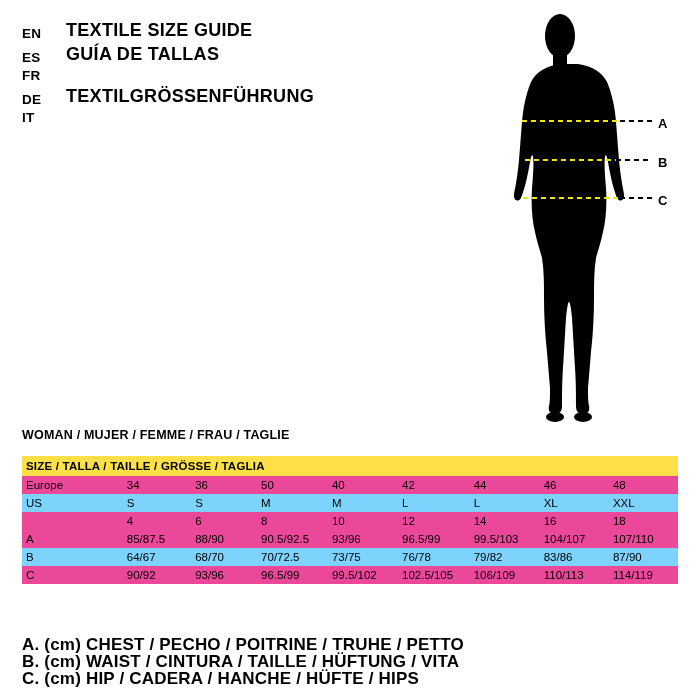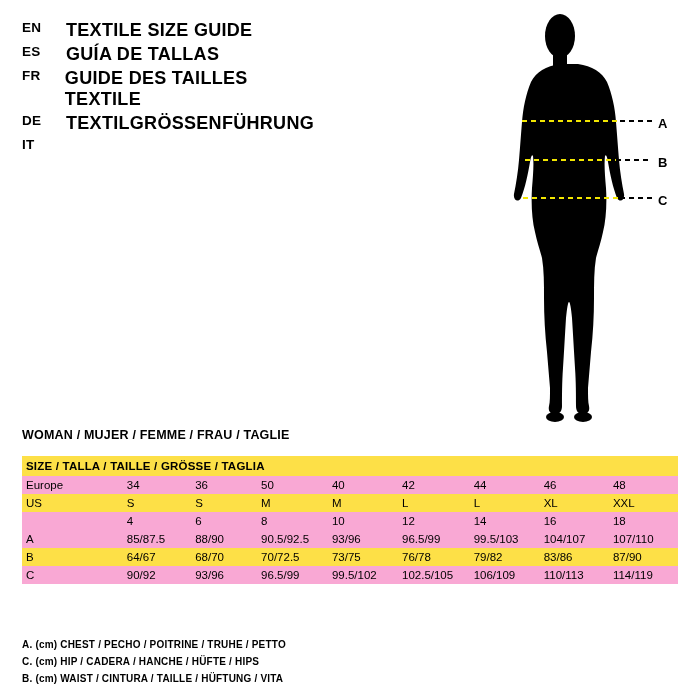--- a/index.html
+++ b/index.html
@@ -23,21 +23,21 @@
 
   
   .title-block {
     position: absolute;
     left: 22px;
     top: 20px;
     width: 300px;
   }
   .title-row {
     display: flex;
-    align-items: flex-start;
+    align-items: flex-end;
     margin-bottom: 3px;
   }
   .lang-code {
     width: 44px;
     font-size: 13.5px;
     font-weight: bold;
     letter-spacing: 0.3px;
   }
   .lang-title {
     font-size: 18px;
@@ -94,40 +94,40 @@
   }
   .size-table tr.head td {
     background: #fde047;
     color: #000;
     font-weight: bold;
     font-size: 11.5px;
     letter-spacing: 0.2px;
     padding: 4px 4px;
   }
   .size-table tr.shade td {
-    background: #f9a8d4;
+    background: #ec4899;
   }
   .size-table tr.plain td {
-    background: #fde047;
+    background: #7dd3fc;
   }
   .col-label {
     width: 112px;
     font-weight: normal;
   }
   .cell {
     width: 68px;
     text-align: left;
   }
 
   
   .legend {
     position: absolute;
     left: 22px;
     top: 636px;
-    font-size: 10px;
+    font-size: 17px;
     line-height: 17px;
     letter-spacing: 0.2px;
   }
   .legend div {
     font-weight: bold;
   }
 </style>
 </head>
 <body>
 
@@ -137,21 +137,20 @@
     <div class="title-row">
       <span class="lang-code">EN</span>
       <span class="lang-title">TEXTILE SIZE GUIDE</span>
     </div>
     <div class="title-row">
       <span class="lang-code">ES</span>
       <span class="lang-title">GUÍA DE TALLAS</span>
     </div>
     <div class="title-row">
       <span class="lang-code">FR</span>
-      <span class="lang-title">GUIDE DES TAILLES TEXTILE</span>
     </div>
     <div class="title-row">
       <span class="lang-code">DE</span>
       <span class="lang-title">TEXTILGRÖSSENFÜHRUNG</span>
     </div>
     <div class="title-row">
       <span class="lang-code">IT</span>
     </div>
   </div>
 
@@ -299,17 +298,17 @@
         <td class="cell">102.5/105</td>
         <td class="cell">106/109</td>
         <td class="cell">110/113</td>
         <td class="cell">114/119</td>
       </tr>
     </tbody>
   </table>
 
   <div class="legend">
     <div>A. (cm) CHEST / PECHO / POITRINE / TRUHE / PETTO</div>
+    <div>B. (cm) WAIST / CINTURA / TAILLE / HÜFTUNG / VITA</div>
     <div>C. (cm) HIP / CADERA / HANCHE / HÜFTE / HIPS</div>
-    <div>B. (cm) WAIST / CINTURA / TAILLE / HÜFTUNG / VITA</div>
   </div>
 
 </div>
 
 </body></html>

